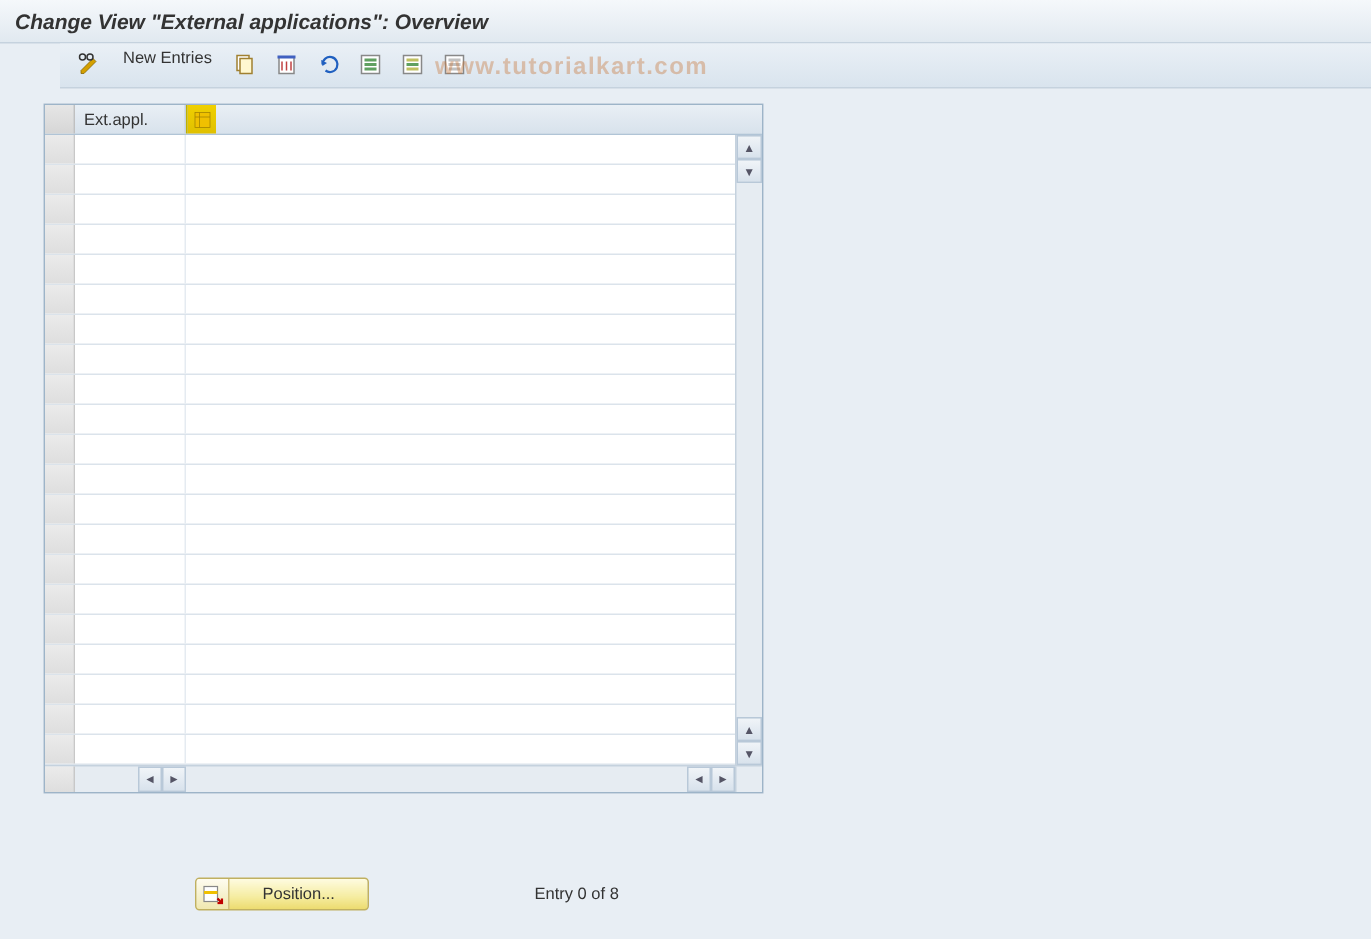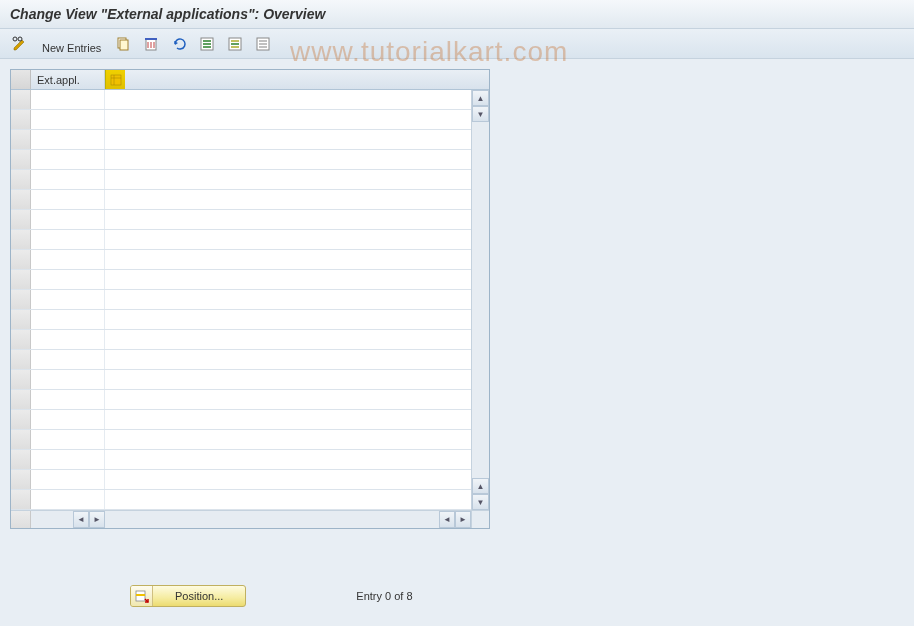--- a/index.html
+++ b/index.html
@@ -19,59 +19,61 @@
       font-size: 14px;
       font-weight: bold;
       font-style: italic;
       color: #333;
     }
     .toolbar {
       background: linear-gradient(to bottom, #eaf0f6 0%, #d9e4ee 100%);
       border-bottom: 1px solid #c5d2de;
       padding: 4px 8px;
       display: flex;
-      align-items: flex-end;
+      align-items: flex-start;
       gap: 4px;
       height: 30px;
+      margin-left: 40px;
     }
     .tb-btn {
       display: inline-flex;
       align-items: center;
       justify-content: center;
       padding: 2px 4px;
       cursor: pointer;
       border-radius: 2px;
     }
     .tb-text {
       font-size: 11px;
       color: #333;
       padding: 0 6px;
     }
     .icon { width: 16px; height: 16px; display: inline-block; }
     .watermark {
       position: absolute;
       top: 36px;
       left: 290px;
-      font-size: 28px;
-      font-weight: normal;
+      font-size: 16px;
+      font-weight: bold;
       color: rgba(200, 120, 60, 0.4);
       letter-spacing: 1px;
       pointer-events: none;
       z-index: 100;
     }
     .content-area {
       padding: 10px;
       height: calc(100% - 60px);
       position: relative;
     }
     .table-container {
       width: 480px;
       border: 1px solid #9db4c8;
       background: #fff;
       position: relative;
+      margin-left: 19px;
     }
     .table-header {
       display: flex;
       background: linear-gradient(to bottom, #e9eff5 0%, #d8e2ec 100%);
       border-bottom: 1px solid #b0c4d6;
       height: 20px;
     }
     .th-selector {
       width: 20px;
       background: linear-gradient(to bottom, #e6e6e6 0%, #d6d6d6 100%);

